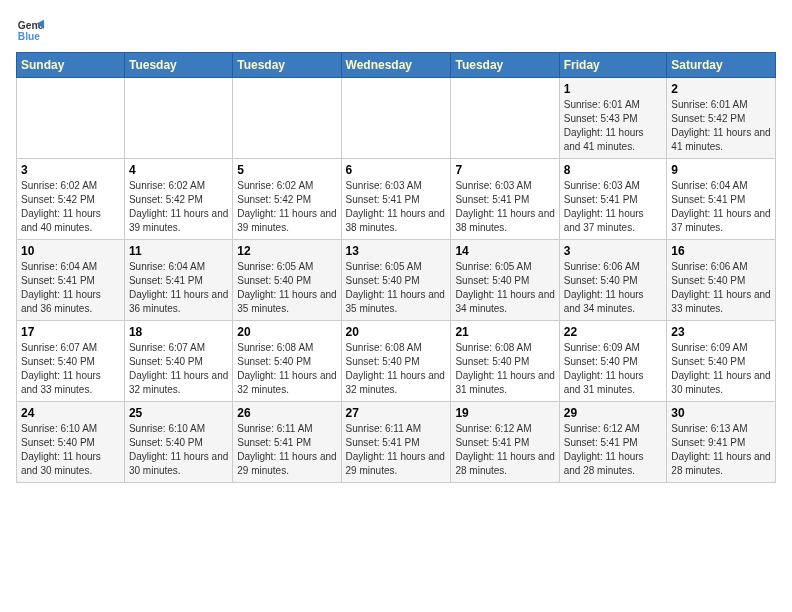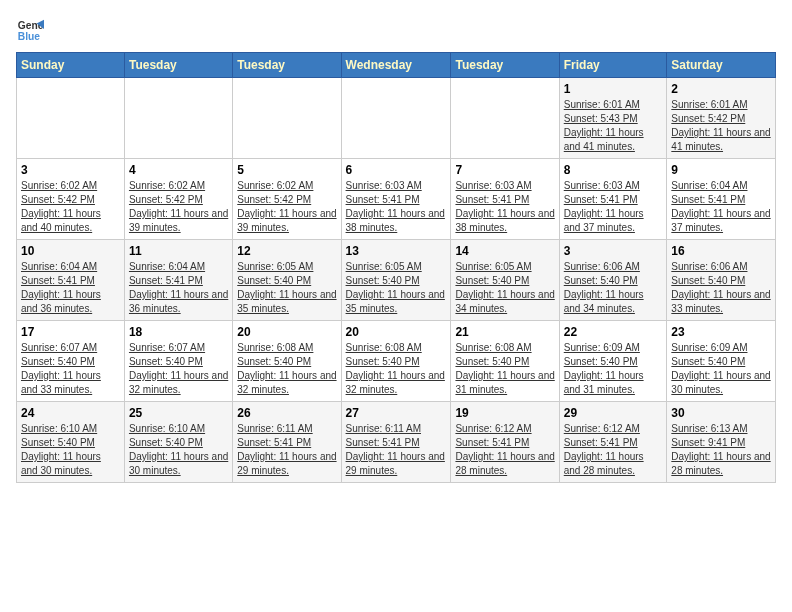--- a/index.html
+++ b/index.html
@@ -66,21 +66,20 @@
     .day-number {
       font-weight: bold;
       font-size: 12px;
       display: block;
       margin-bottom: 2px;
     }
     .day-info {
       color: #333;
       line-height: 1.4;
       font-size: 10px;
-      text-decoration: underline;
     }
     .empty-cell { background: #fff !important; }
   </style>
 </head>
 <body>
 
 <div class="header">
   <div class="logo">
     <svg class="logo-icon" viewBox="0 0 30 30">
       <text x="2" y="14" font-size="11" font-weight="bold" fill="#333">General</text>

